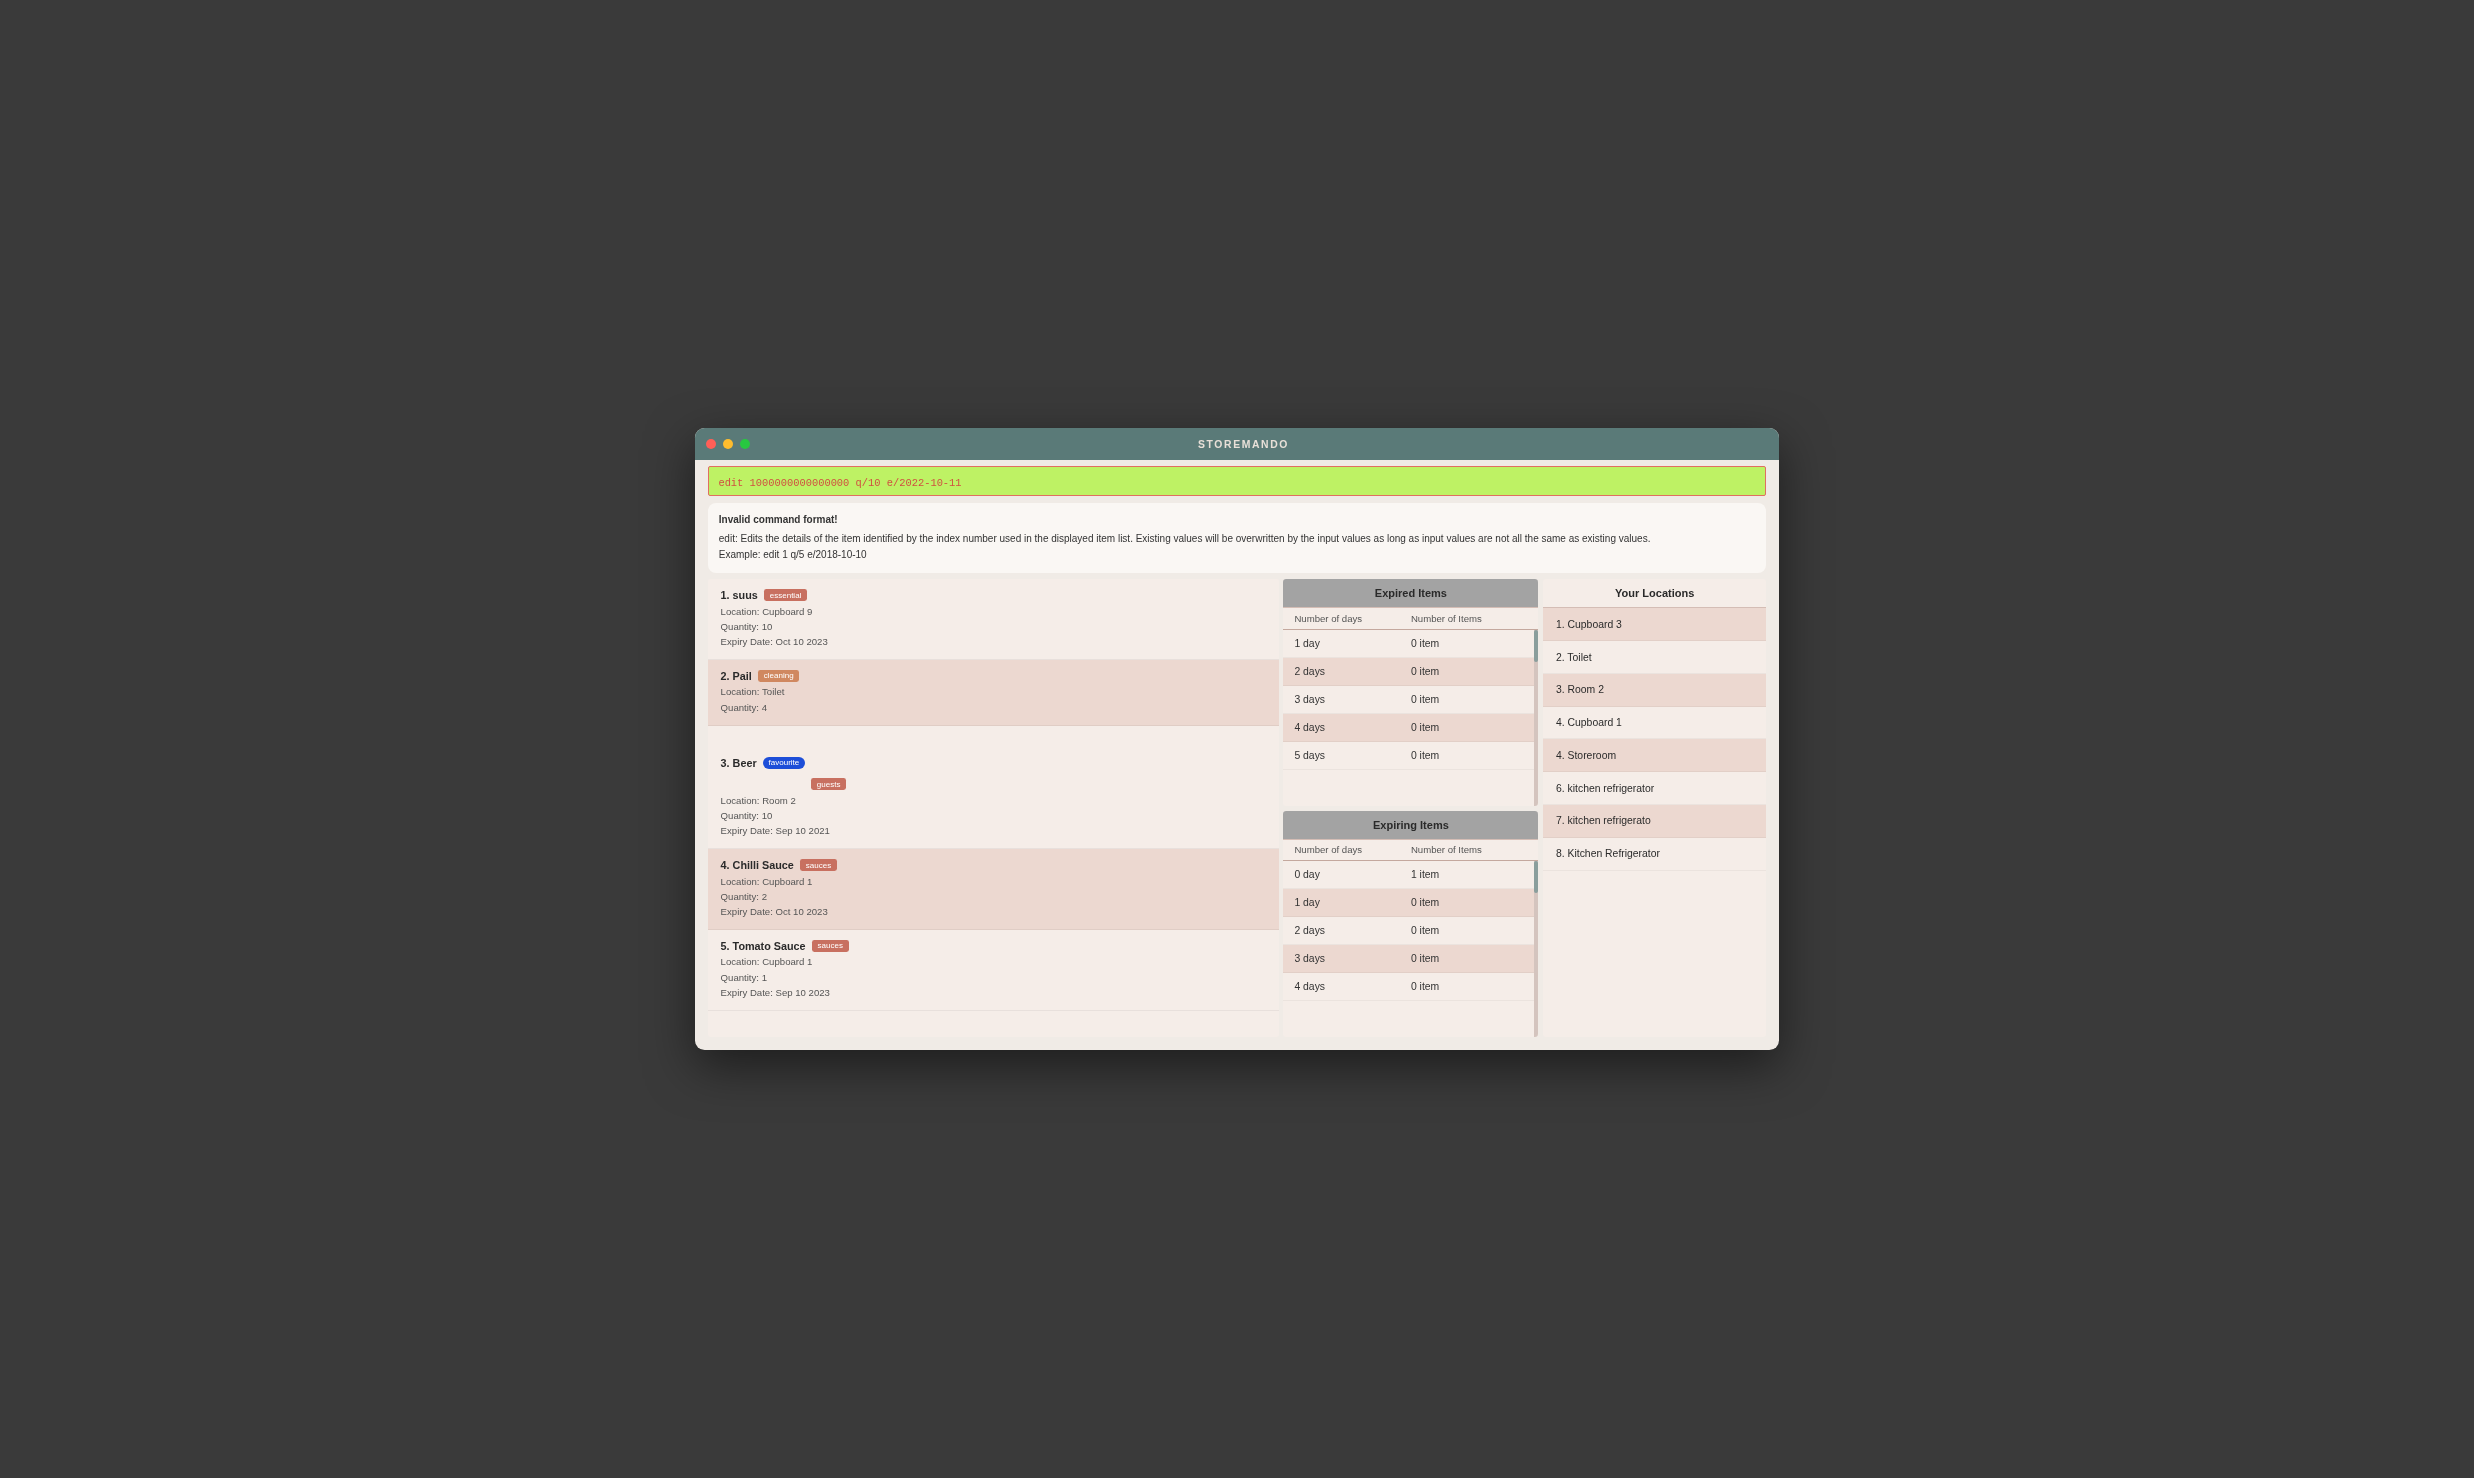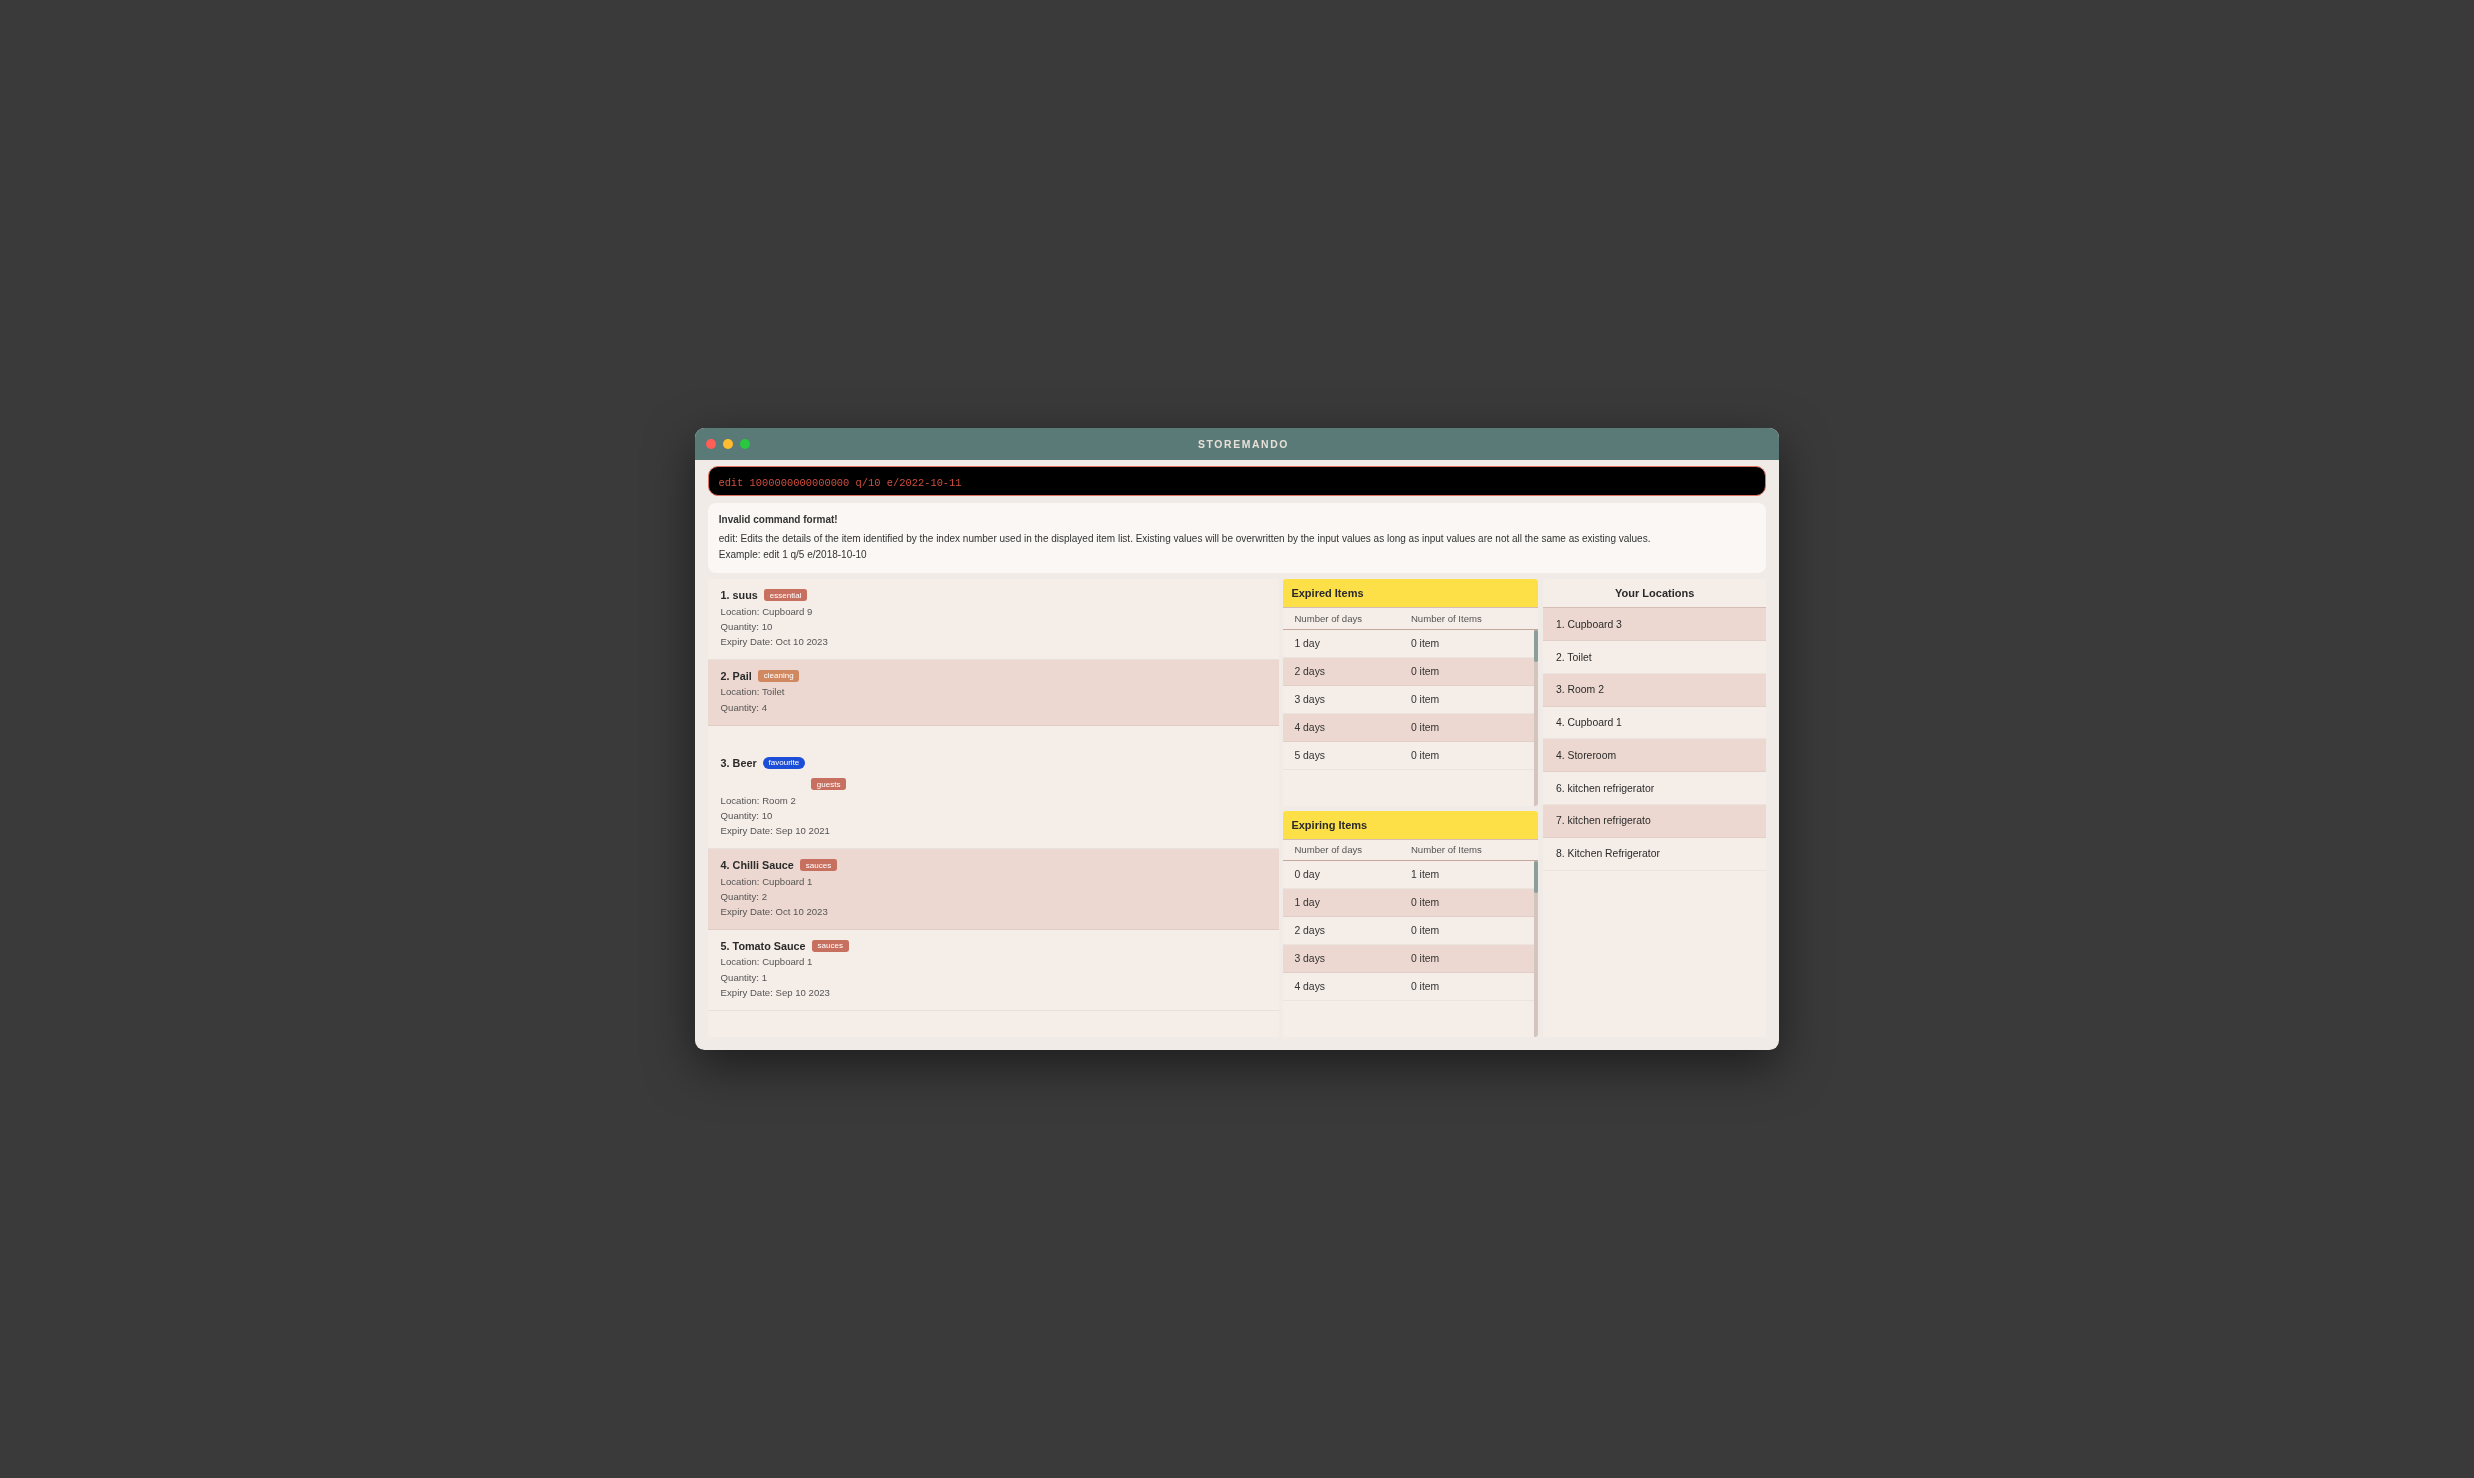--- a/index.html
+++ b/index.html
@@ -56,25 +56,25 @@
       background: #5a7a78;
       padding: 4.8px 12.8px 8px 12.8px;
       flex-shrink: 0;
     }
     .shortcuts-label {
       color: #e8e0d8;
       font-size: 10.4px;
       font-weight: 500;
     }
     .command-input-area {
-      background: #000000;
+      background: #bef264;
       border: 1.2px solid #e07060;
       margin: 6.4px 12.8px;
       padding: 6.4px 9.6px;
-      border-radius: 10px;
+      border-radius: 2px;
       flex-shrink: 0;
     }
     .command-text {
       color: #d05040;
       font-size: 10.4px;
       font-family: 'Courier New', monospace;
     }
     .error-output {
       background: #faf7f4;
       margin: 0 12.8px 6.4px 12.8px;
@@ -152,22 +152,22 @@
     }
     .expired-panel, .expiring-panel {
       background: #f5ede8;
       border-radius: 3.2px;
       overflow: hidden;
       flex: 1;
       display: flex;
       flex-direction: column;
     }
     .panel-header {
-      background: #fde047;
-      text-align: left;
+      background: #a3a3a3;
+      text-align: center;
       padding: 8px;
       font-size: 11px;
       font-weight: 600;
       color: #2a2a2a;
       border-bottom: 0.8px solid #d4bdb5;
     }
     .panel-col-headers {
       display: flex;
       padding: 4.8px 11px;
       font-size: 9.6px;

